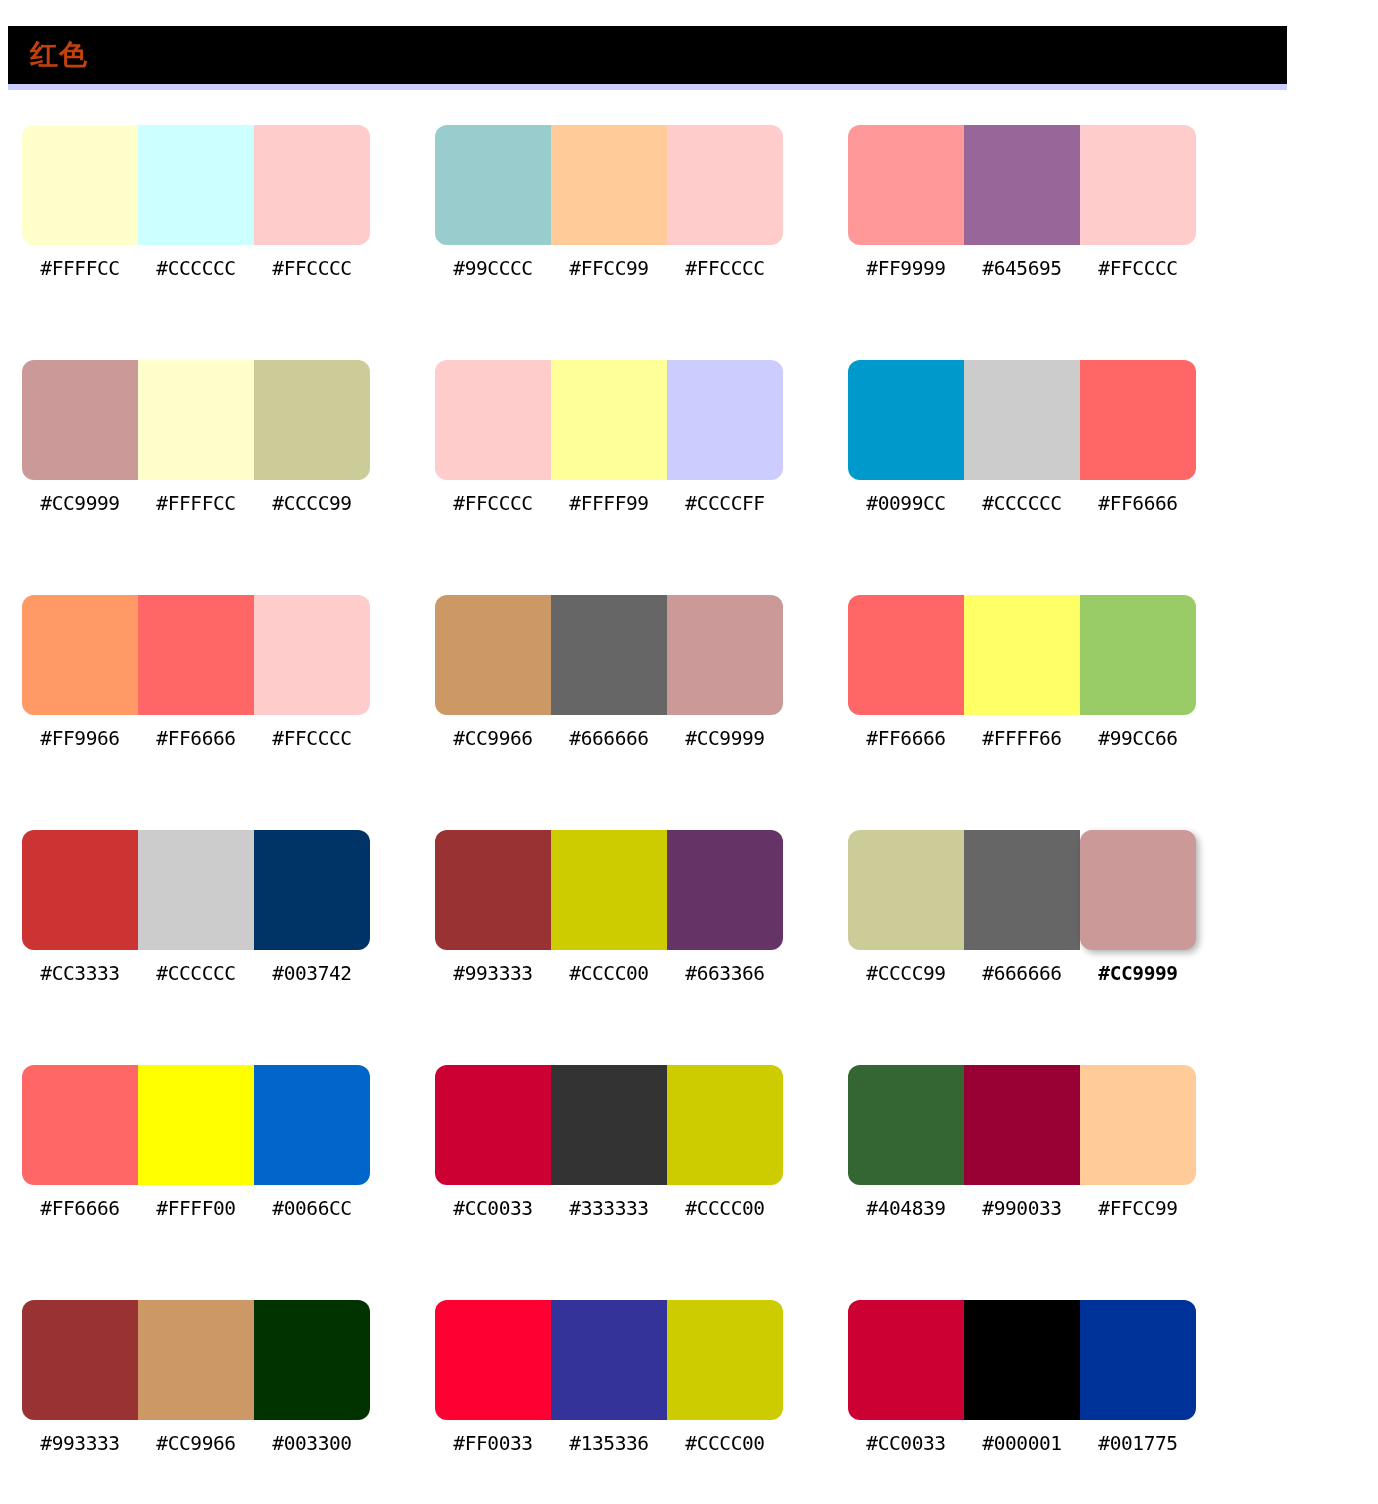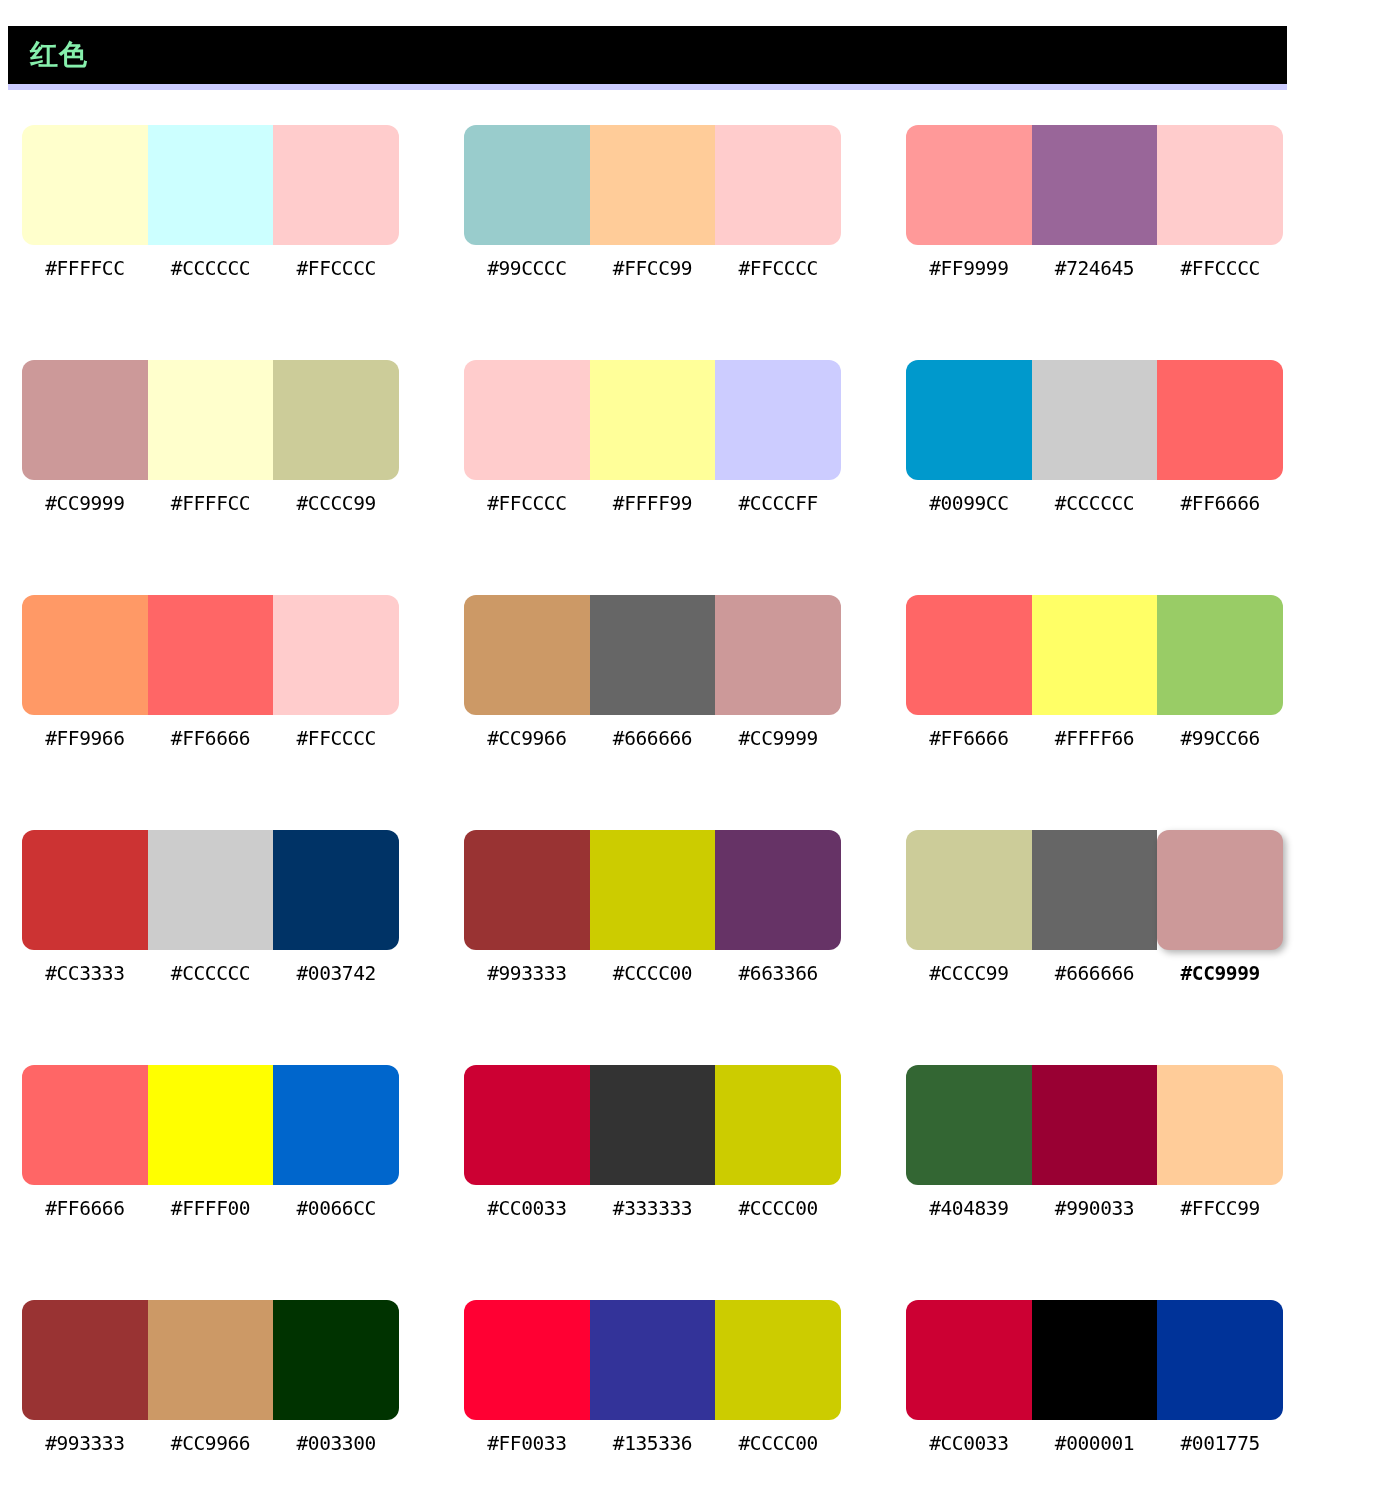--- a/index.html
+++ b/index.html
@@ -22,21 +22,21 @@
     position: absolute;
     left: 8px;
     top: 26px;
     width: 1279px;
     height: 58px;
     background: #000000;
     display: flex;
     align-items: center;
   }
   #header-title {
-    color: #86efac;
+    color: #c2410c;
     font-family: "DejaVu Sans", sans-serif;
     font-weight: bold;
     font-size: 28px;
     line-height: 1;
     letter-spacing: 1px;
     margin-left: 22px;
     white-space: nowrap;
   }
   #header-underline {
     position: absolute;
@@ -55,21 +55,21 @@
     width: 1340px;
   }
   .palette-row {
     display: flex;
     flex-direction: row;
     margin-bottom: 77px;
   }
   .palette-row:last-child { margin-bottom: 0; }
 
   .palette {
-    width: 377px;
+    width: 348px;
     margin-right: 65px;
     flex: 0 0 auto;
   }
   .palette:last-child { margin-right: 0; }
 
   .swatch-strip {
     display: flex;
     flex-direction: row;
     height: 120px;
     border-radius: 12px;
@@ -150,21 +150,21 @@
         </div>
       </div>
       <div class="palette">
         <div class="swatch-strip">
           <div class="swatch" style="background-color: rgb(255, 153, 153);"></div>
           <div class="swatch" style="background-color: rgb(153, 102, 153);"></div>
           <div class="swatch" style="background-color: rgb(255, 204, 204);"></div>
         </div>
         <div class="label-strip">
           <div class="swatch-label">#FF9999</div>
-          <div class="swatch-label">#724645</div>
+          <div class="swatch-label">#645695</div>
           <div class="swatch-label">#FFCCCC</div>
         </div>
       </div>
     </div>
     <div class="palette-row">
       <div class="palette">
         <div class="swatch-strip">
           <div class="swatch" style="background-color: rgb(204, 153, 153);"></div>
           <div class="swatch" style="background-color: rgb(255, 255, 204);"></div>
           <div class="swatch" style="background-color: rgb(204, 204, 153);"></div>

